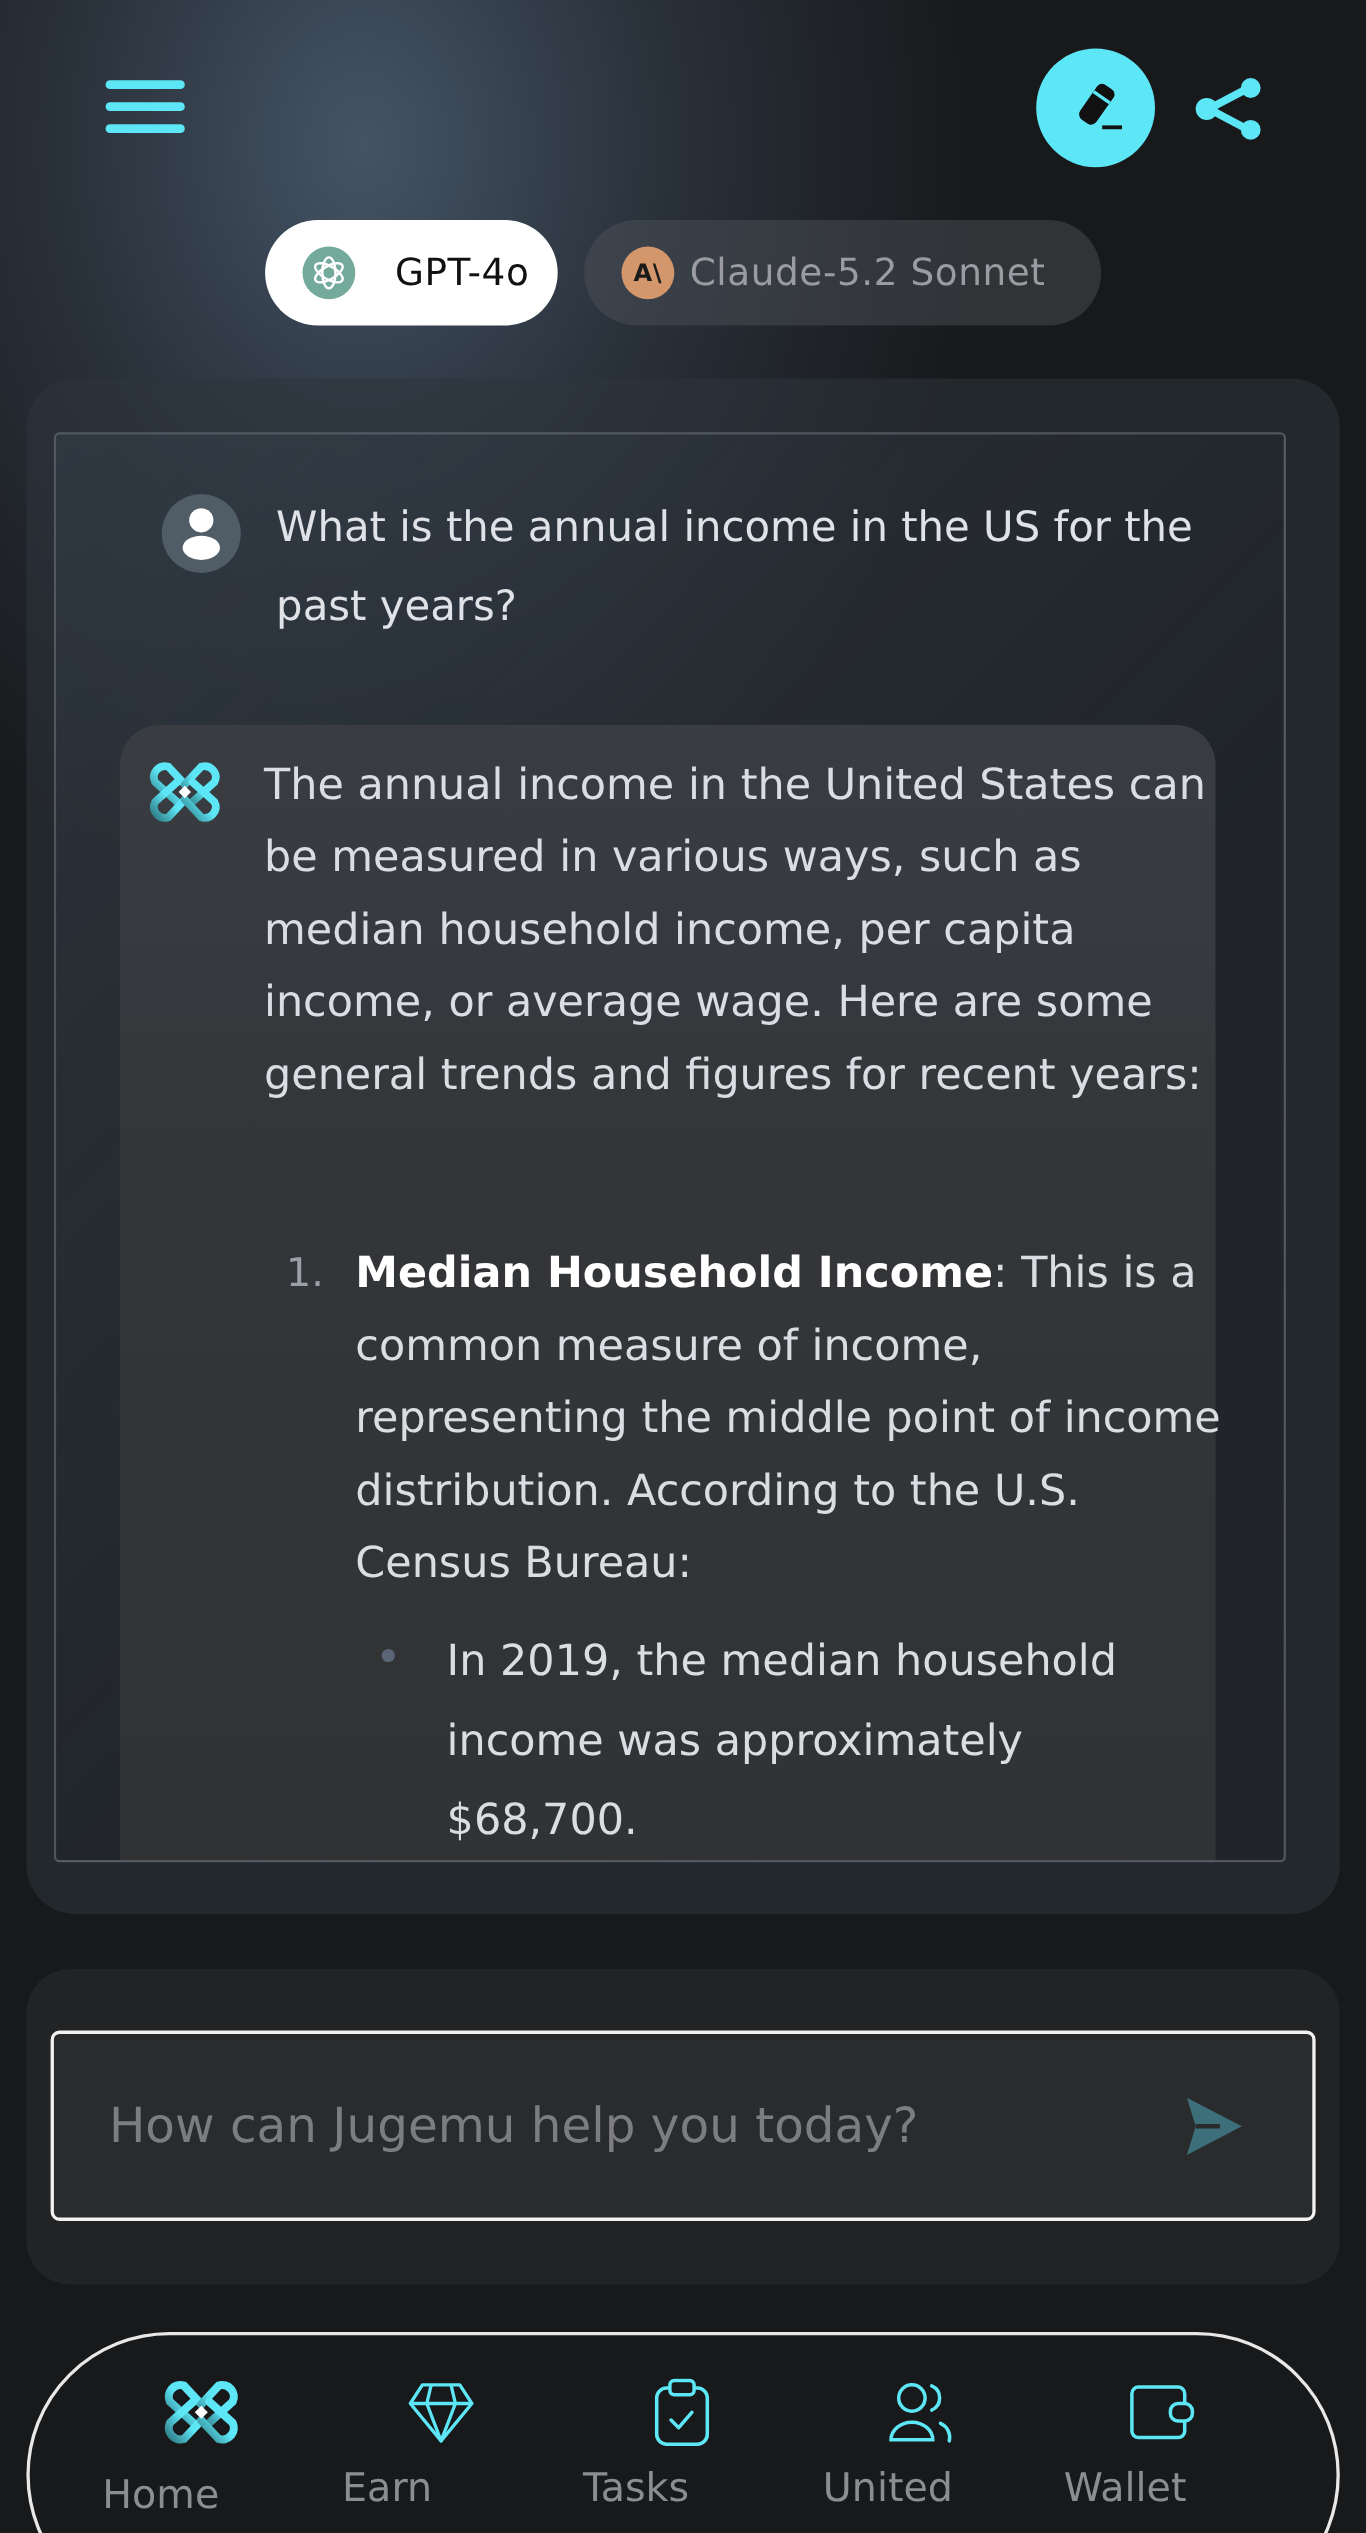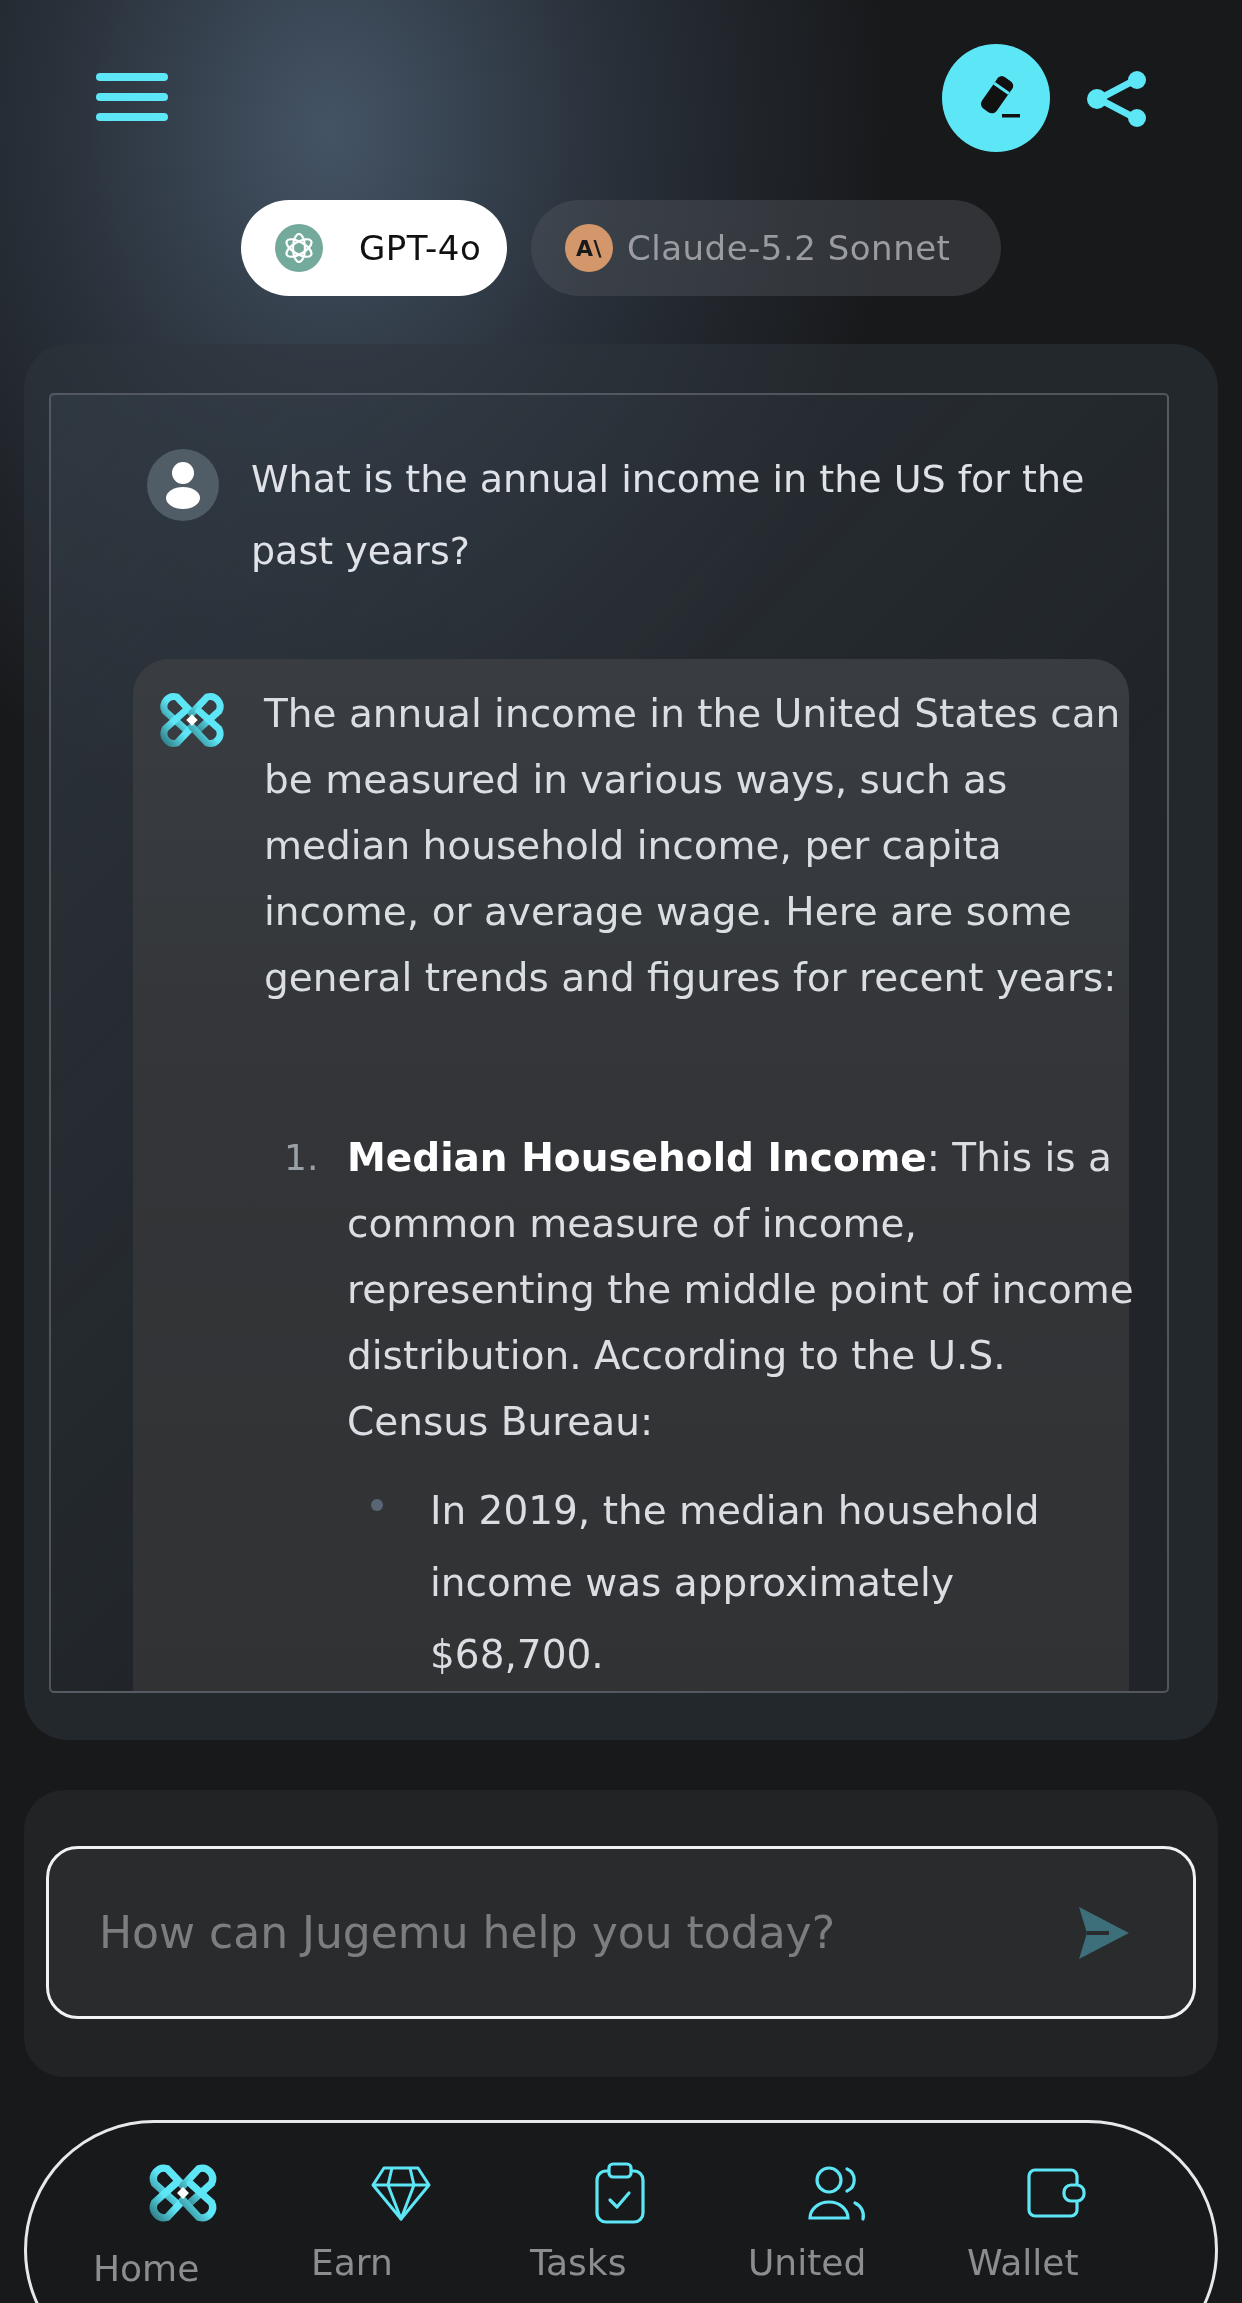--- a/index.html
+++ b/index.html
@@ -53,21 +53,21 @@
   .user-row { position: absolute; left: 96px; top: 48px; width: 940px; }
   .user-avatar {
     position: absolute; left: 0; top: 6px; width: 72px; height: 72px; border-radius: 50%;
     background: #505c66; display: flex; align-items: center; justify-content: center;
   }
   .user-text {
     position: absolute; left: 104px; top: 0; width: 860px;
     font-size: 38px; line-height: 72px; color: #dfe2e7;
   }
   .ai-bubble {
-    position: absolute; left: 82px; top: 264px; width: 996px; height: 1100px;
+    position: absolute; left: 58px; top: 264px; width: 996px; height: 1100px;
     border-radius: 36px 36px 0 0;
     background: linear-gradient(180deg, #393d42 0%, #333538 40%, #313234 100%);
   }
   .ai-logo { position: absolute; left: 22px; top: 24px; width: 74px; height: 74px; }
   .ai-text {
     position: absolute; left: 131px; top: 22px; width: 860px;
     font-size: 39px; line-height: 66px; color: #dadde2;
   }
   .ai-list { position: absolute; left: 131px; top: 466px; width: 860px; }
   .li-num { position: absolute; left: 20px; top: 0; font-size: 36px; line-height: 66px; color: #9aa0a8; }
@@ -77,21 +77,21 @@
   .bullet { position: absolute; left: 24px; top: 24px; width: 12px; height: 12px; border-radius: 50%; background: #5a6676; }
   .sub-text { position: absolute; left: 83px; top: 0; width: 660px; font-size: 39px; line-height: 72px; color: #dadde2; }
 
   
   .input-panel {
     position: absolute; left: 24px; top: 1790px; width: 1194px; height: 287px;
     border-radius: 40px; background: #222325;
   }
   .input-box {
     position: absolute; left: 46px; top: 1846px; width: 1150px; height: 173px;
-    border-radius: 32px; border: 3px solid #f2f2f2;
+    border-radius: 8px; border: 3px solid #f2f2f2;
     background: #2a2b2d;
     display: flex; align-items: center;
   }
   .input-box input {
     flex: 1; height: 100%; background: transparent; border: none; outline: none;
     padding-left: 50px; font-size: 44px; color: #e6e6e6;
     font-family: "DejaVu Sans", sans-serif;
   }
   .input-box input::placeholder { color: #7c7d80; }
   .send-btn { width: 80px; height: 80px; margin-right: 50px; display: flex; align-items: center; justify-content: center; }

